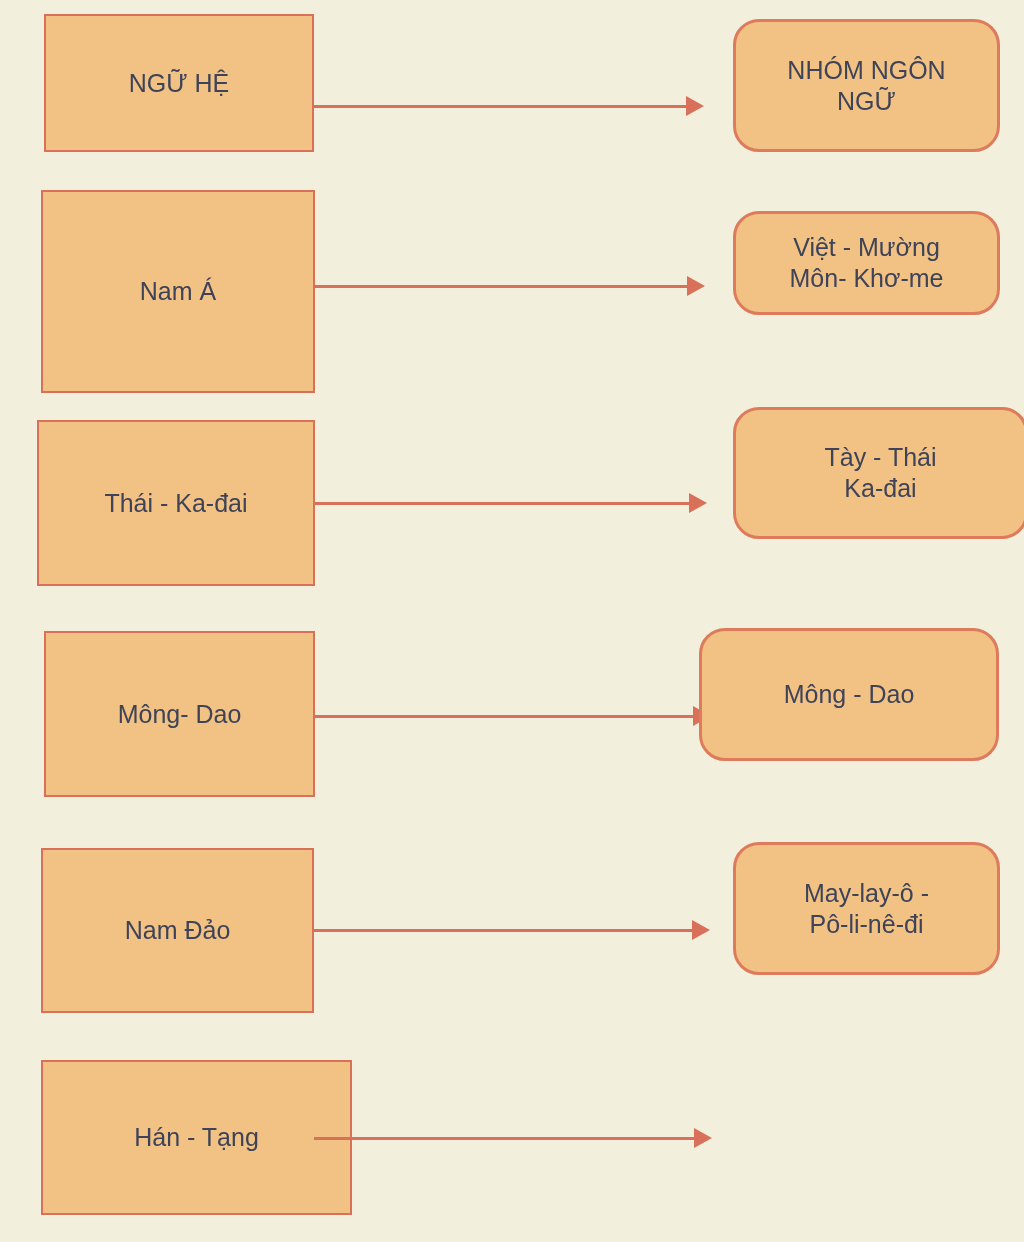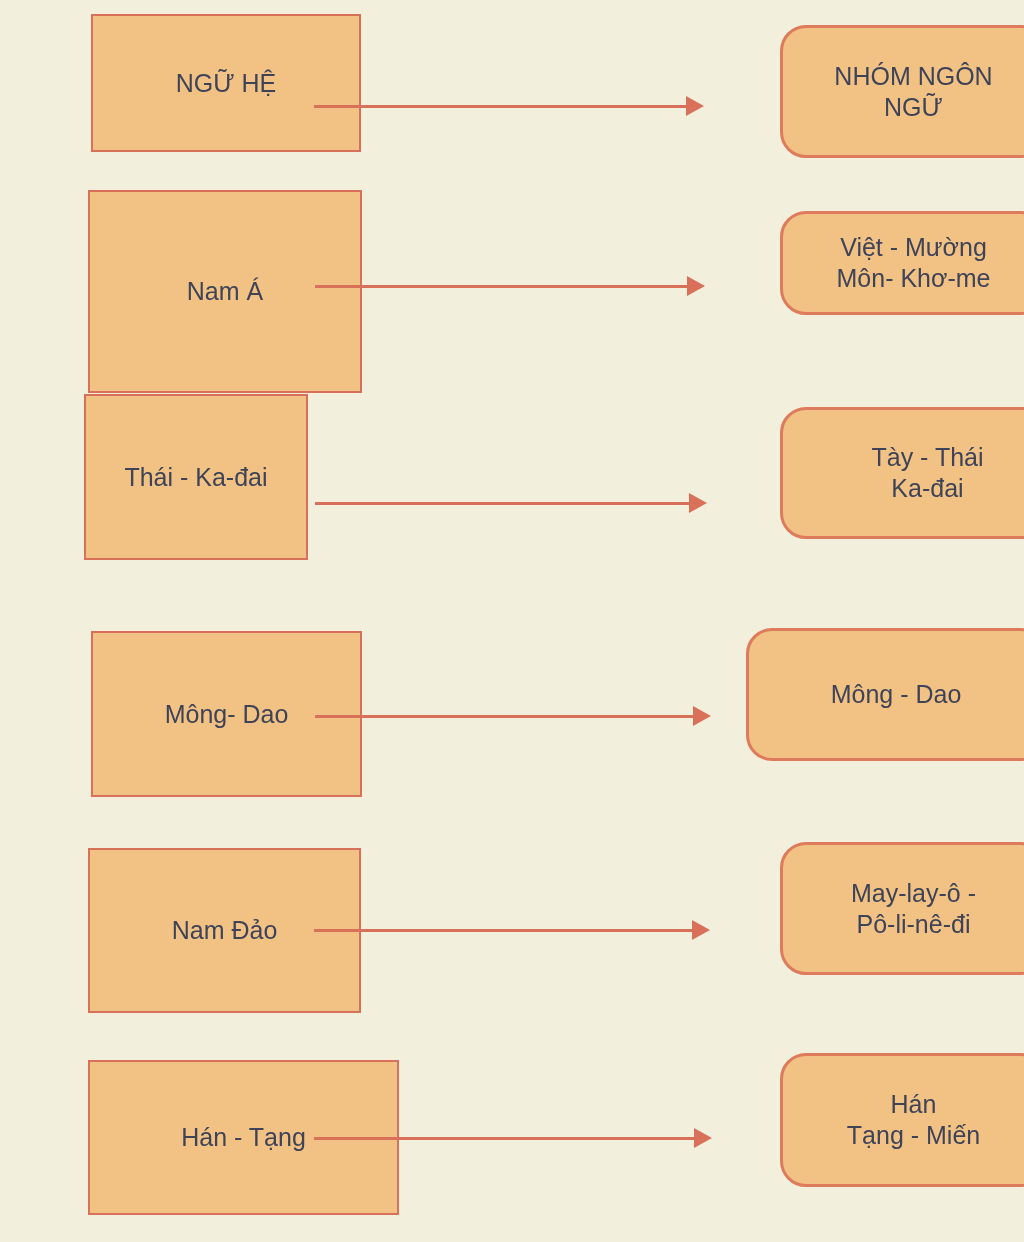--- a/index.html
+++ b/index.html
@@ -14,21 +14,20 @@
   .lbox, .rbox {
     position: absolute;
     box-sizing: border-box;
     background: #f2c284;
     display: flex;
     align-items: center;
     justify-content: center;
     text-align: center;
     color: #3e4358;
     font-size: 25px;
-    margin-left: 47px;
   }
   .lbox {
     border: 2px solid #d9705a;
   }
   .rbox {
     border: 3px solid #dd7b5c;
     border-radius: 26px;
     line-height: 31px;
   }
   .rbox .lbl { white-space: pre-line; }
@@ -61,38 +60,38 @@
 
 <div class="canvas">
 
   <div class="lbox" style="left:44px;top:14px;width:270px;height:138px">
     <span class="lbl">NGỮ HỆ</span>
   </div>
   <div class="arrow" style="left:314px;top:96px;width:390px">
     <span class="shaft"></span>
     <span class="head"></span>
   </div>
-  <div class="rbox" style="left:733px;top:25px;width:267px;height:133px">
+  <div class="rbox" style="left:733px;top:19px;width:267px;height:133px">
     <span class="lbl">NHÓM NGÔN
 NGỮ</span>
   </div>
 
   <div class="lbox" style="left:41px;top:190px;width:274px;height:203px">
     <span class="lbl">Nam Á</span>
   </div>
   <div class="arrow" style="left:315px;top:276px;width:390px">
     <span class="shaft"></span>
     <span class="head"></span>
   </div>
   <div class="rbox" style="left:733px;top:211px;width:267px;height:104px">
     <span class="lbl">Việt - Mường
 Môn- Khơ-me</span>
   </div>
 
-  <div class="lbox" style="left:37px;top:394px;width:224px;height:166px">
+  <div class="lbox" style="left:37px;top:420px;width:278px;height:166px">
     <span class="lbl">Thái - Ka-đai</span>
   </div>
   <div class="arrow" style="left:315px;top:493px;width:392px">
     <span class="shaft"></span>
     <span class="head"></span>
   </div>
   <div class="rbox" style="left:733px;top:407px;width:295px;height:132px">
     <span class="lbl">Tày - Thái
 Ka-đai</span>
   </div>
@@ -120,18 +119,14 @@
 Pô-li-nê-đi</span>
   </div>
 
   <div class="lbox" style="left:41px;top:1060px;width:311px;height:155px">
     <span class="lbl">Hán - Tạng</span>
   </div>
   <div class="arrow" style="left:314px;top:1128px;width:398px">
     <span class="shaft"></span>
     <span class="head"></span>
   </div>
-  <div class="rbox" style="left:733px;top:1053px;width:267px;height:134px">
-    <span class="lbl">Hán
-Tạng - Miến</span>
-  </div>
 
 </div>
 
 </body></html>

